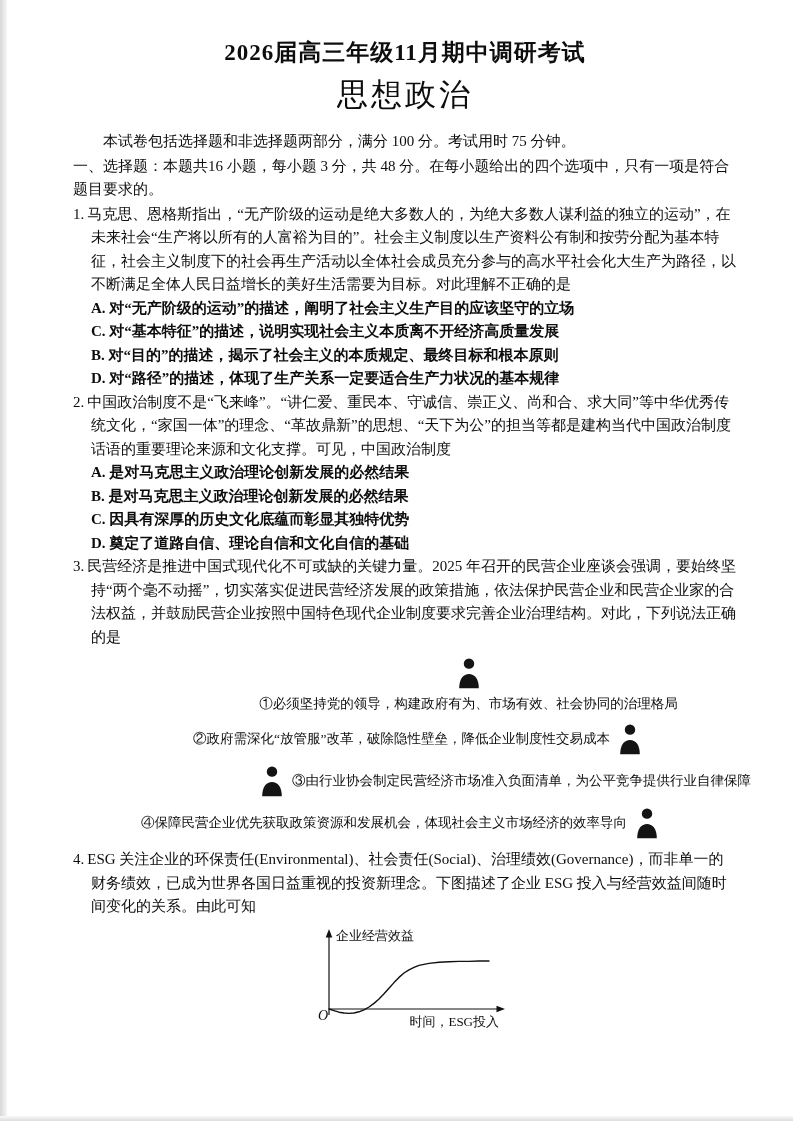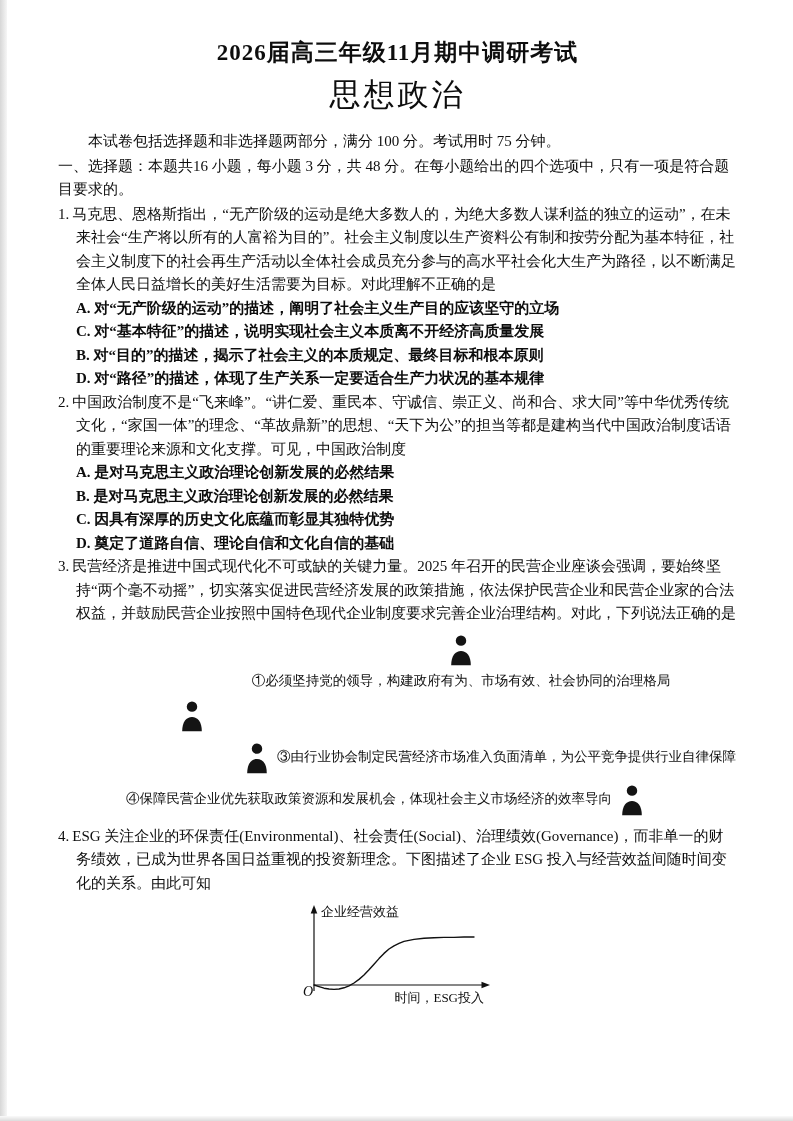--- a/index.html
+++ b/index.html
@@ -5,20 +5,21 @@
   * { box-sizing: border-box; }
   html,body { margin:0; padding:0; background:#ffffff; }
   .page {
     position: relative;
     width: 793px;
     height: 1121px;
     background: #ffffff;
     color: #0d0d0d;
     font-family: "Liberation Serif", "DejaVu Serif", serif;
     overflow: hidden;
+    padding-left: 15px;
   }
   .scan-edge-left {
     position:absolute; left:0; top:0; width:7px; height:100%;
     background: linear-gradient(to right, #d7d7d7, #f6f6f6);
   }
   .scan-edge-bottom {
     position:absolute; left:0; bottom:0; width:100%; height:5px;
     background: linear-gradient(to top, #dcdcdc, #fafafa);
   }
   .content {
@@ -121,20 +122,21 @@
 
       <div class="statements">
         <div class="srow r1">
           <svg class="person-svg" viewBox="0 0 30 34">
             <circle cx="15" cy="7.5" r="5.6" fill="#141414"></circle>
             <path d="M4.5 34 C4.5 23.5 9 18.5 15 18.5 C21 18.5 25.5 23.5 25.5 34 Z" fill="#141414"></path>
           </svg>
           <span class="stmt-text">①必须坚持党的领导，构建政府有为、市场有效、社会协同的治理格局</span>
         </div>
         <div class="srow r2">
+          <span class="stmt-text">②政府需深化“放管服”改革，破除隐性壁垒，降低企业制度性交易成本</span>
           <svg class="person-svg flip" viewBox="0 0 30 34">
             <circle cx="15" cy="7.5" r="5.6" fill="#141414"></circle>
             <path d="M4.5 34 C4.5 23.5 9 18.5 15 18.5 C21 18.5 25.5 23.5 25.5 34 Z" fill="#141414"></path>
           </svg>
         </div>
         <div class="srow r3">
           <svg class="person-svg" viewBox="0 0 30 34">
             <circle cx="15" cy="7.5" r="5.6" fill="#141414"></circle>
             <path d="M4.5 34 C4.5 23.5 9 18.5 15 18.5 C21 18.5 25.5 23.5 25.5 34 Z" fill="#141414"></path>
           </svg>

